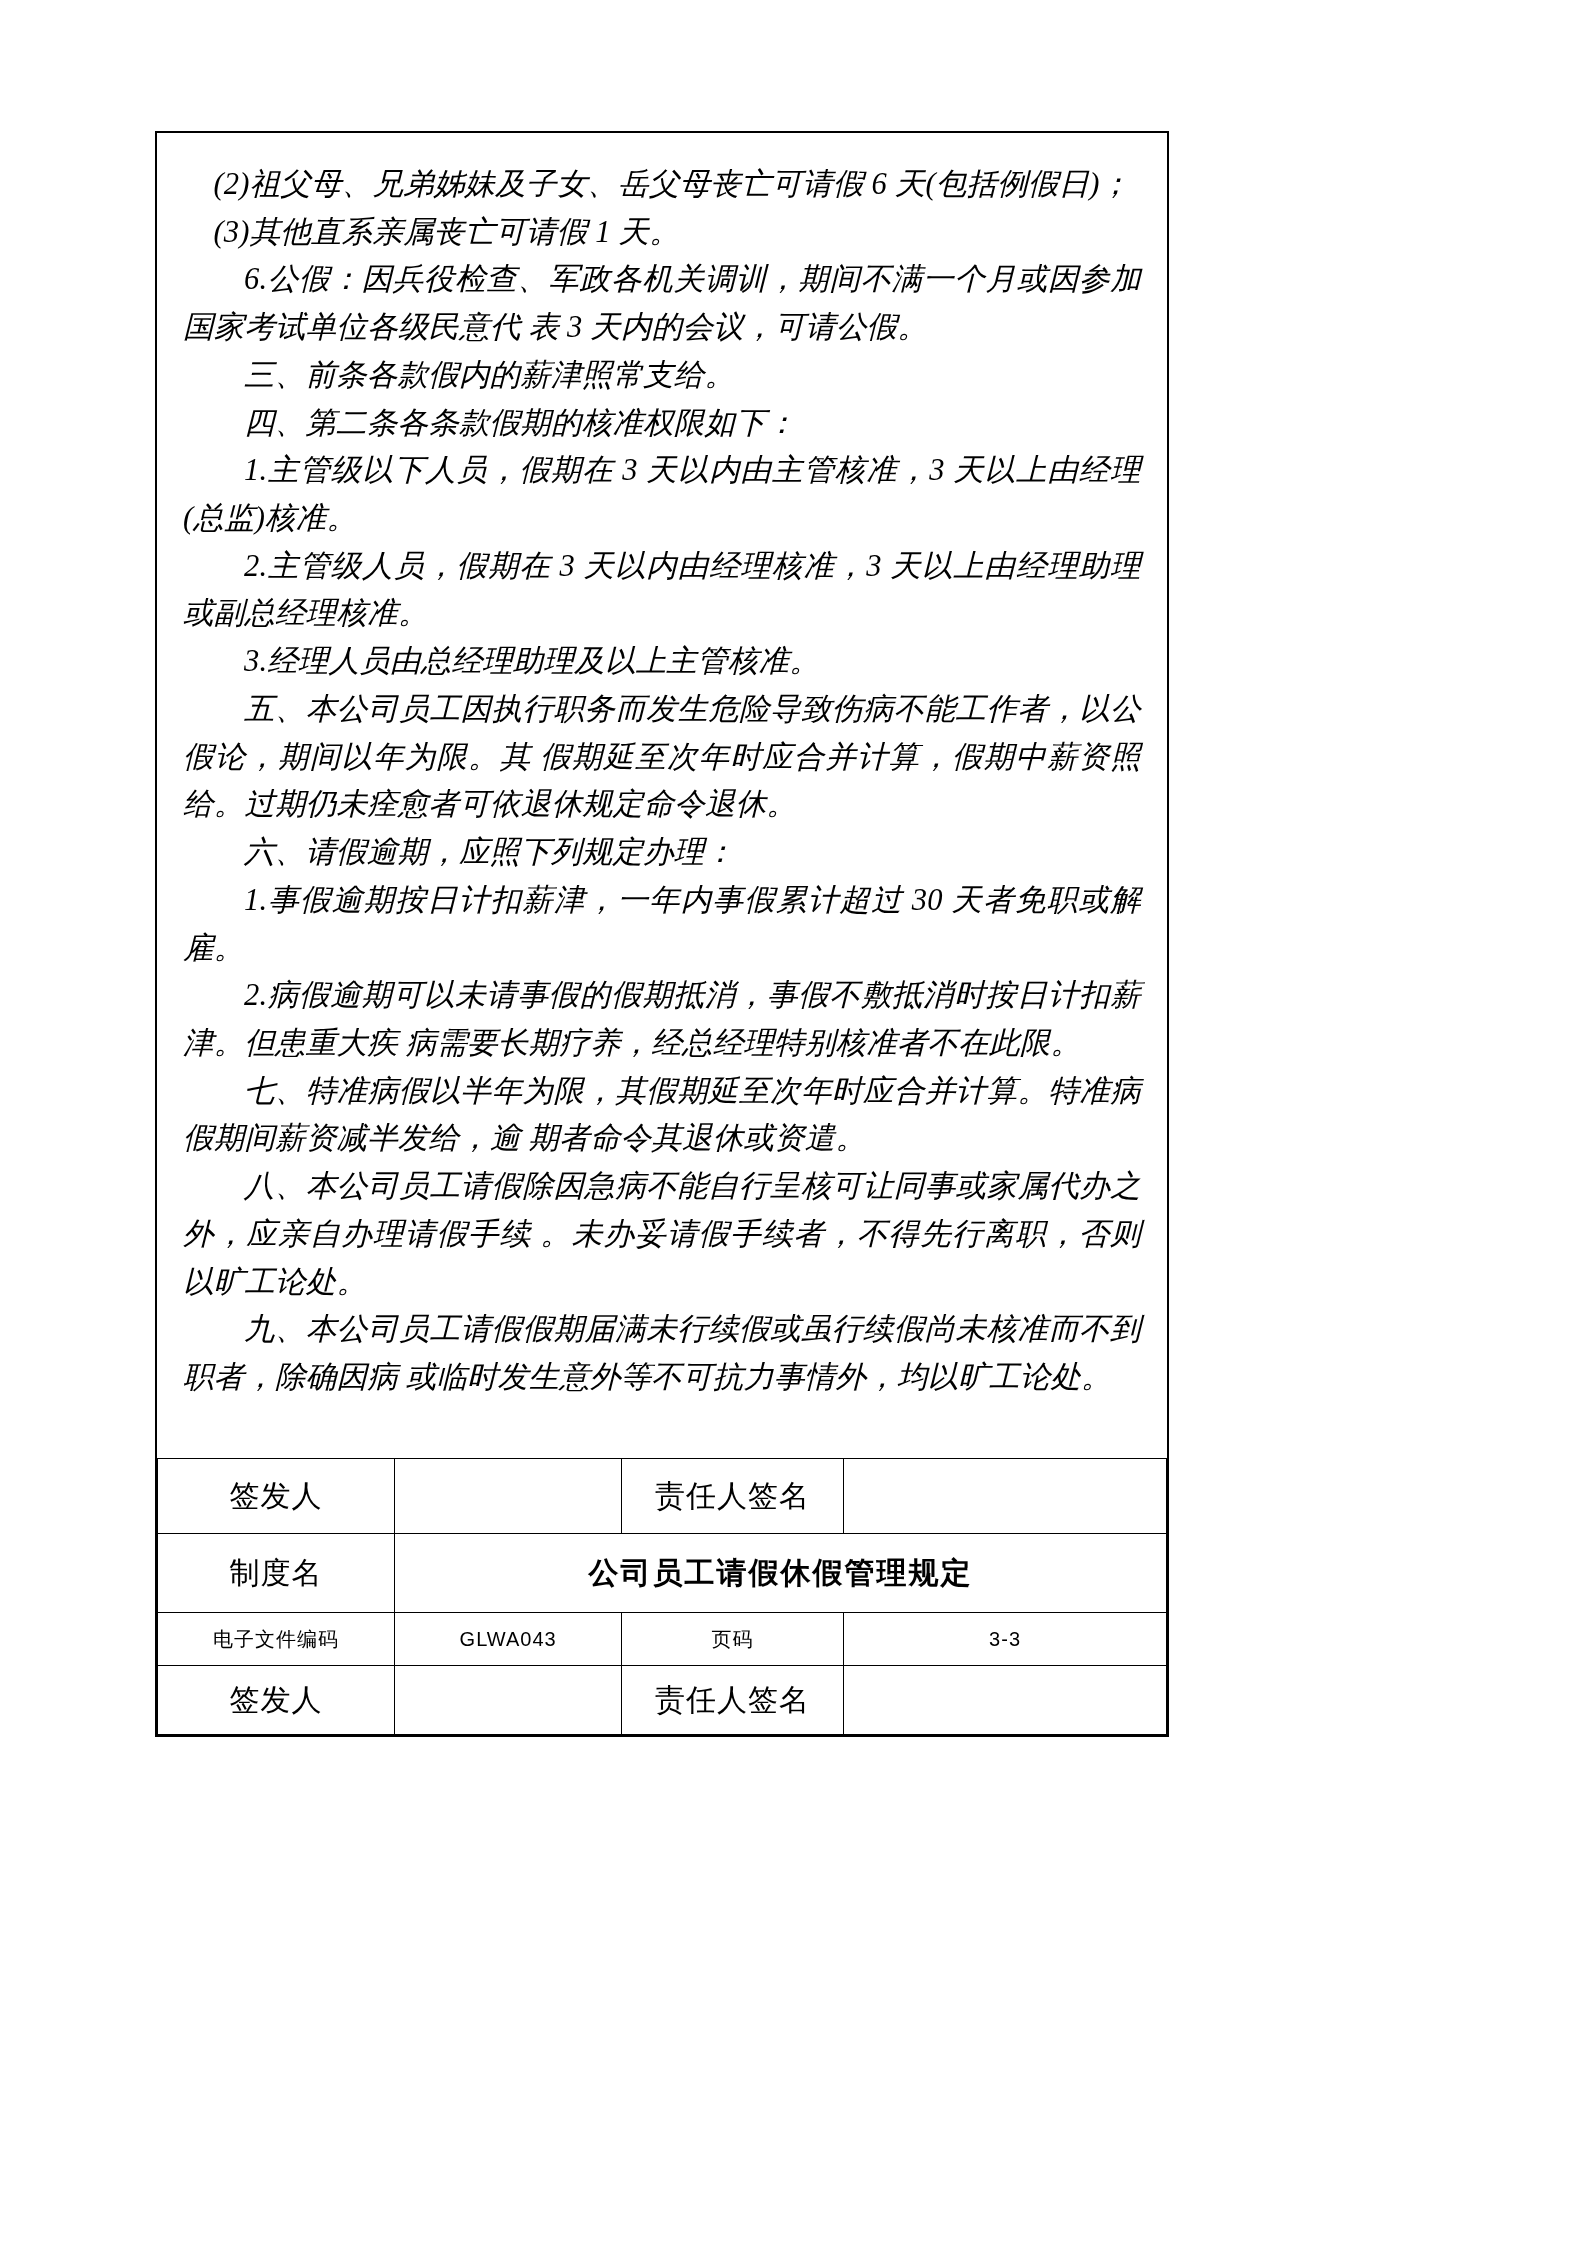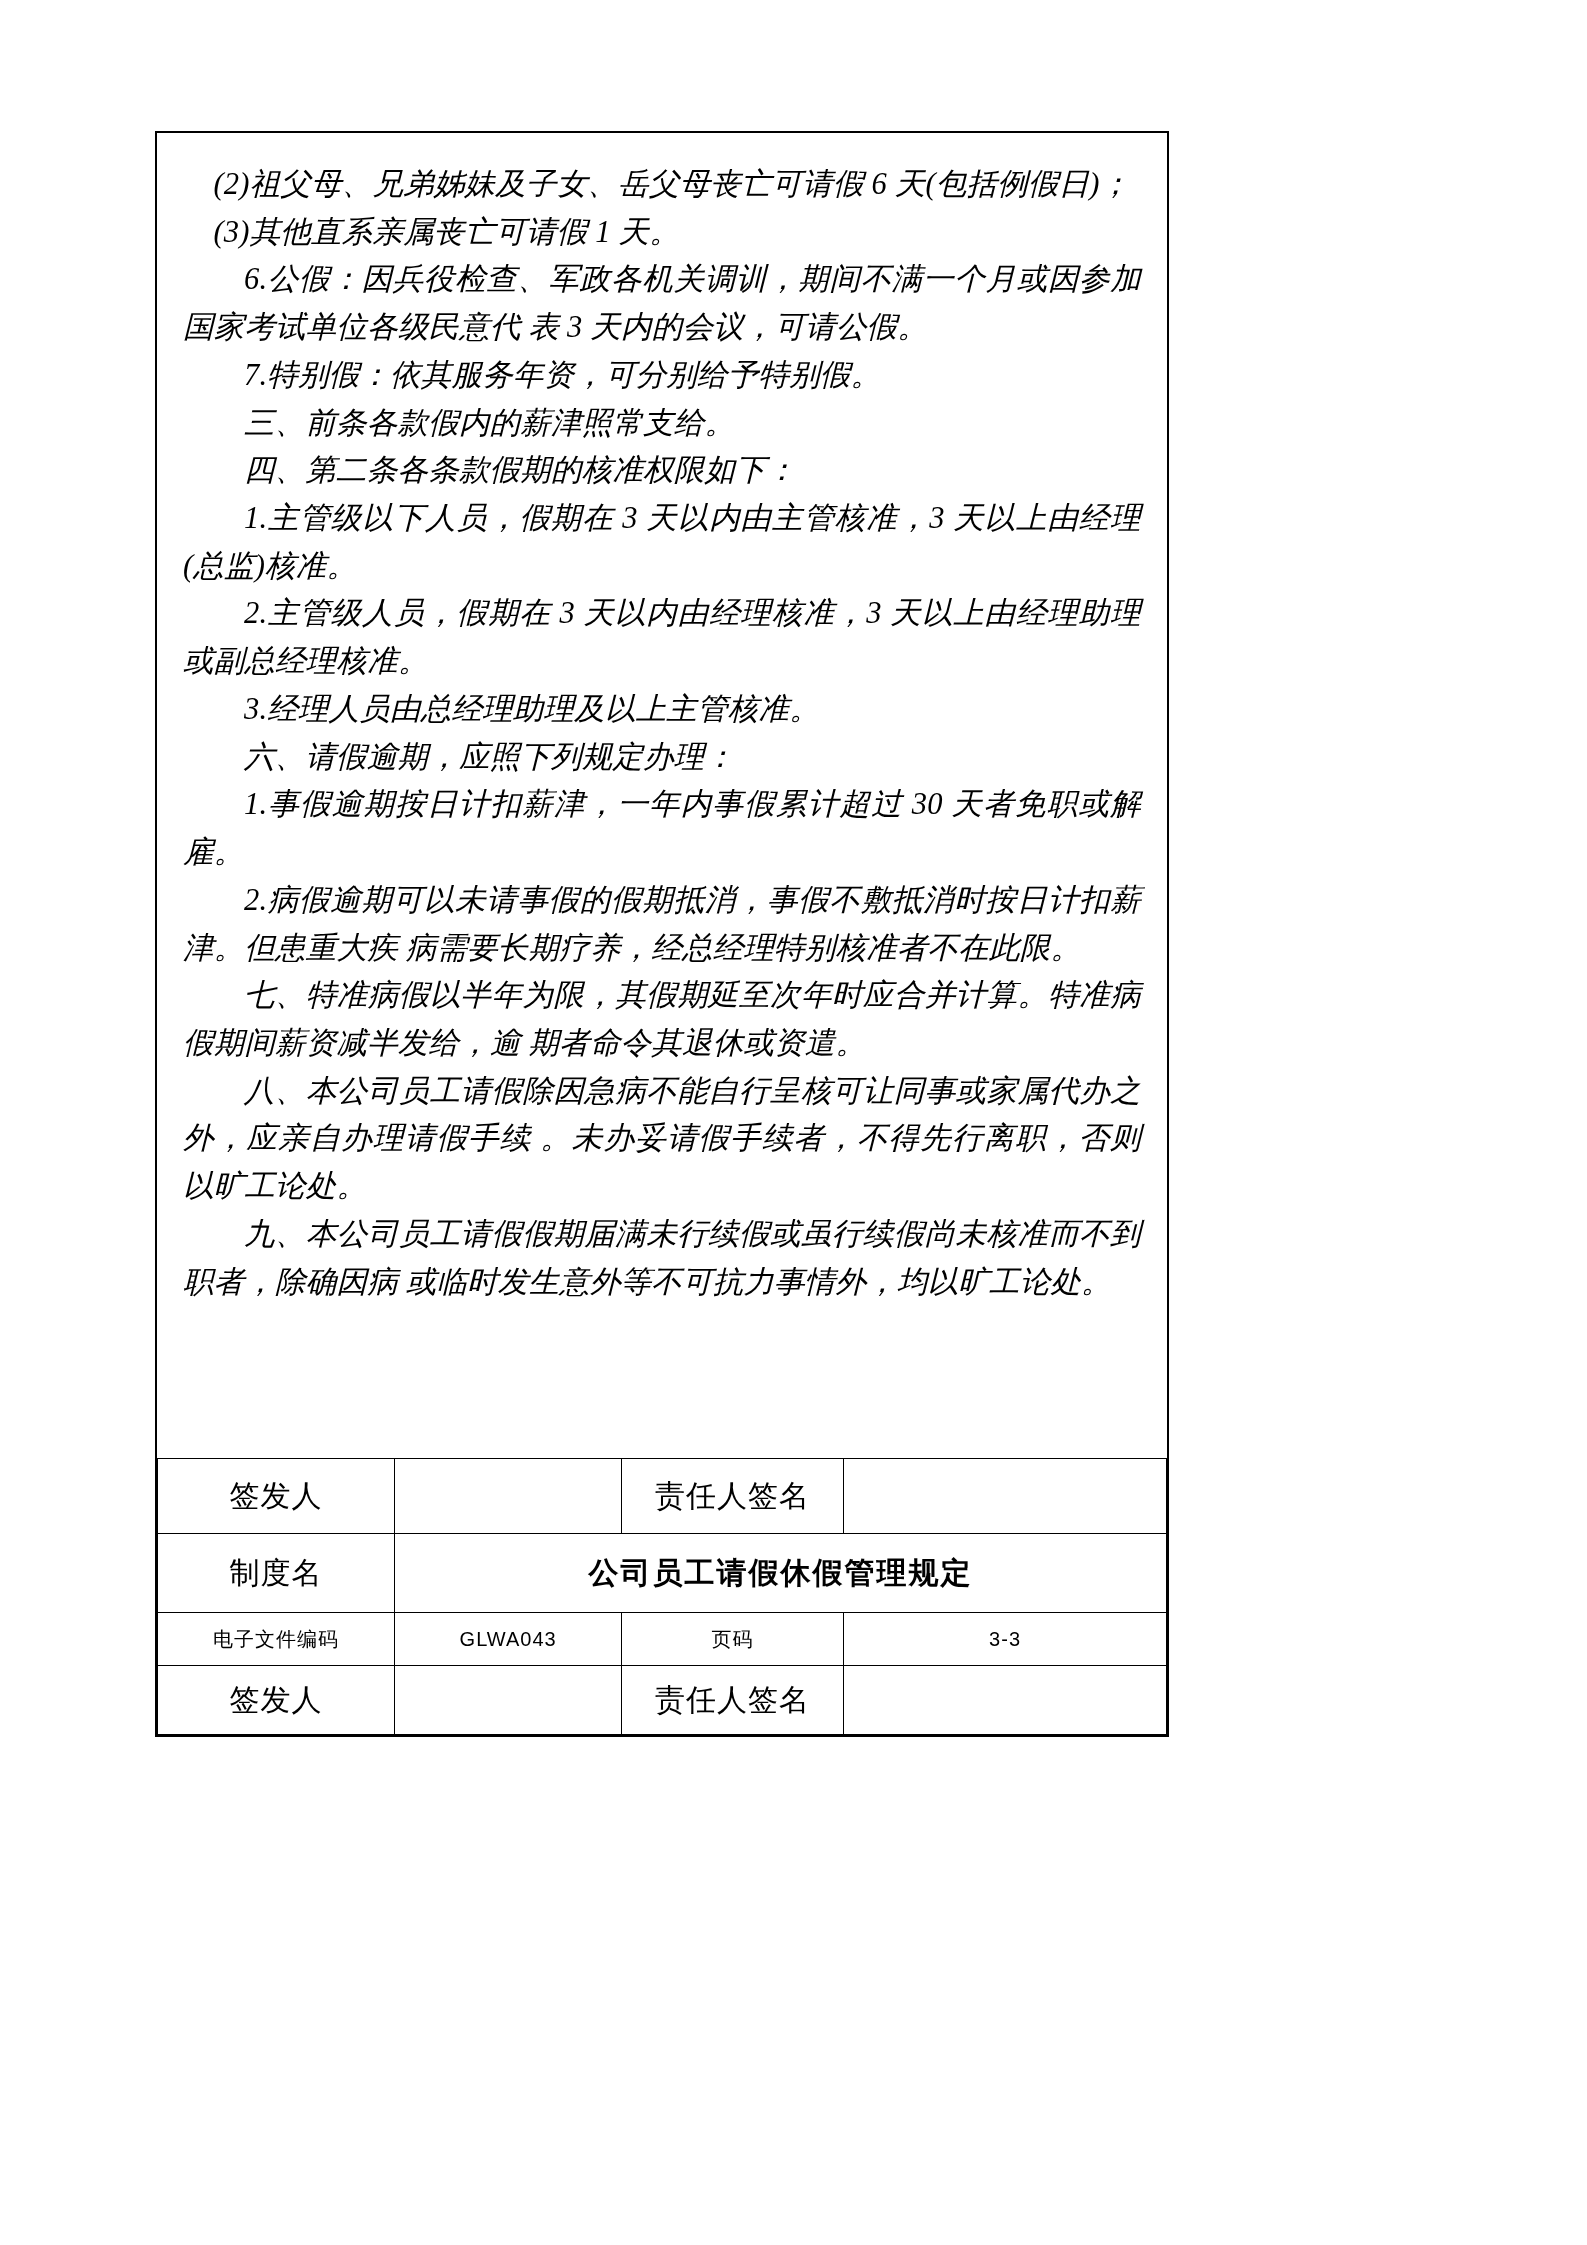--- a/index.html
+++ b/index.html
@@ -103,26 +103,26 @@
 </style>
 </head>
 <body>
 
 <div class="page">
 
   <div class="body-area">
     <p class="para noindent">(2)祖父母、兄弟姊妹及子女、岳父母丧亡可请假 6 天(包括例假日)；</p>
     <p class="para noindent">(3)其他直系亲属丧亡可请假 1 天。</p>
     <p class="para indent">6.公假：因兵役检查、军政各机关调训，期间不满一个月或因参加国家考试单位各级民意代 表 3 天内的会议，可请公假。</p>
-    <p class="para indent">7.特别假：依其服务年资，可分别给予特别假。</p>
     <p class="para indent">三、前条各款假内的薪津照常支给。</p>
     <p class="para indent">四、第二条各条款假期的核准权限如下：</p>
     <p class="para indent">1.主管级以下人员，假期在 3 天以内由主管核准，3 天以上由经理(总监)核准。</p>
     <p class="para indent">2.主管级人员，假期在 3 天以内由经理核准，3 天以上由经理助理或副总经理核准。</p>
     <p class="para indent">3.经理人员由总经理助理及以上主管核准。</p>
+    <p class="para indent">五、本公司员工因执行职务而发生危险导致伤病不能工作者，以公假论，期间以年为限。其 假期延至次年时应合并计算，假期中薪资照给。过期仍未痊愈者可依退休规定命令退休。</p>
     <p class="para indent">六、请假逾期，应照下列规定办理：</p>
     <p class="para indent">1.事假逾期按日计扣薪津，一年内事假累计超过 30 天者免职或解雇。</p>
     <p class="para indent">2.病假逾期可以未请事假的假期抵消，事假不敷抵消时按日计扣薪津。但患重大疾 病需要长期疗养，经总经理特别核准者不在此限。</p>
     <p class="para indent">七、特准病假以半年为限，其假期延至次年时应合并计算。特准病假期间薪资减半发给，逾 期者命令其退休或资遣。</p>
     <p class="para indent">八、本公司员工请假除因急病不能自行呈核可让同事或家属代办之外，应亲自办理请假手续 。未办妥请假手续者，不得先行离职，否则以旷工论处。</p>
     <p class="para indent">九、本公司员工请假假期届满未行续假或虽行续假尚未核准而不到职者，除确因病 或临时发生意外等不可抗力事情外，均以旷工论处。</p>
   </div>
 
   <table class="ftable">
     <colgroup>

